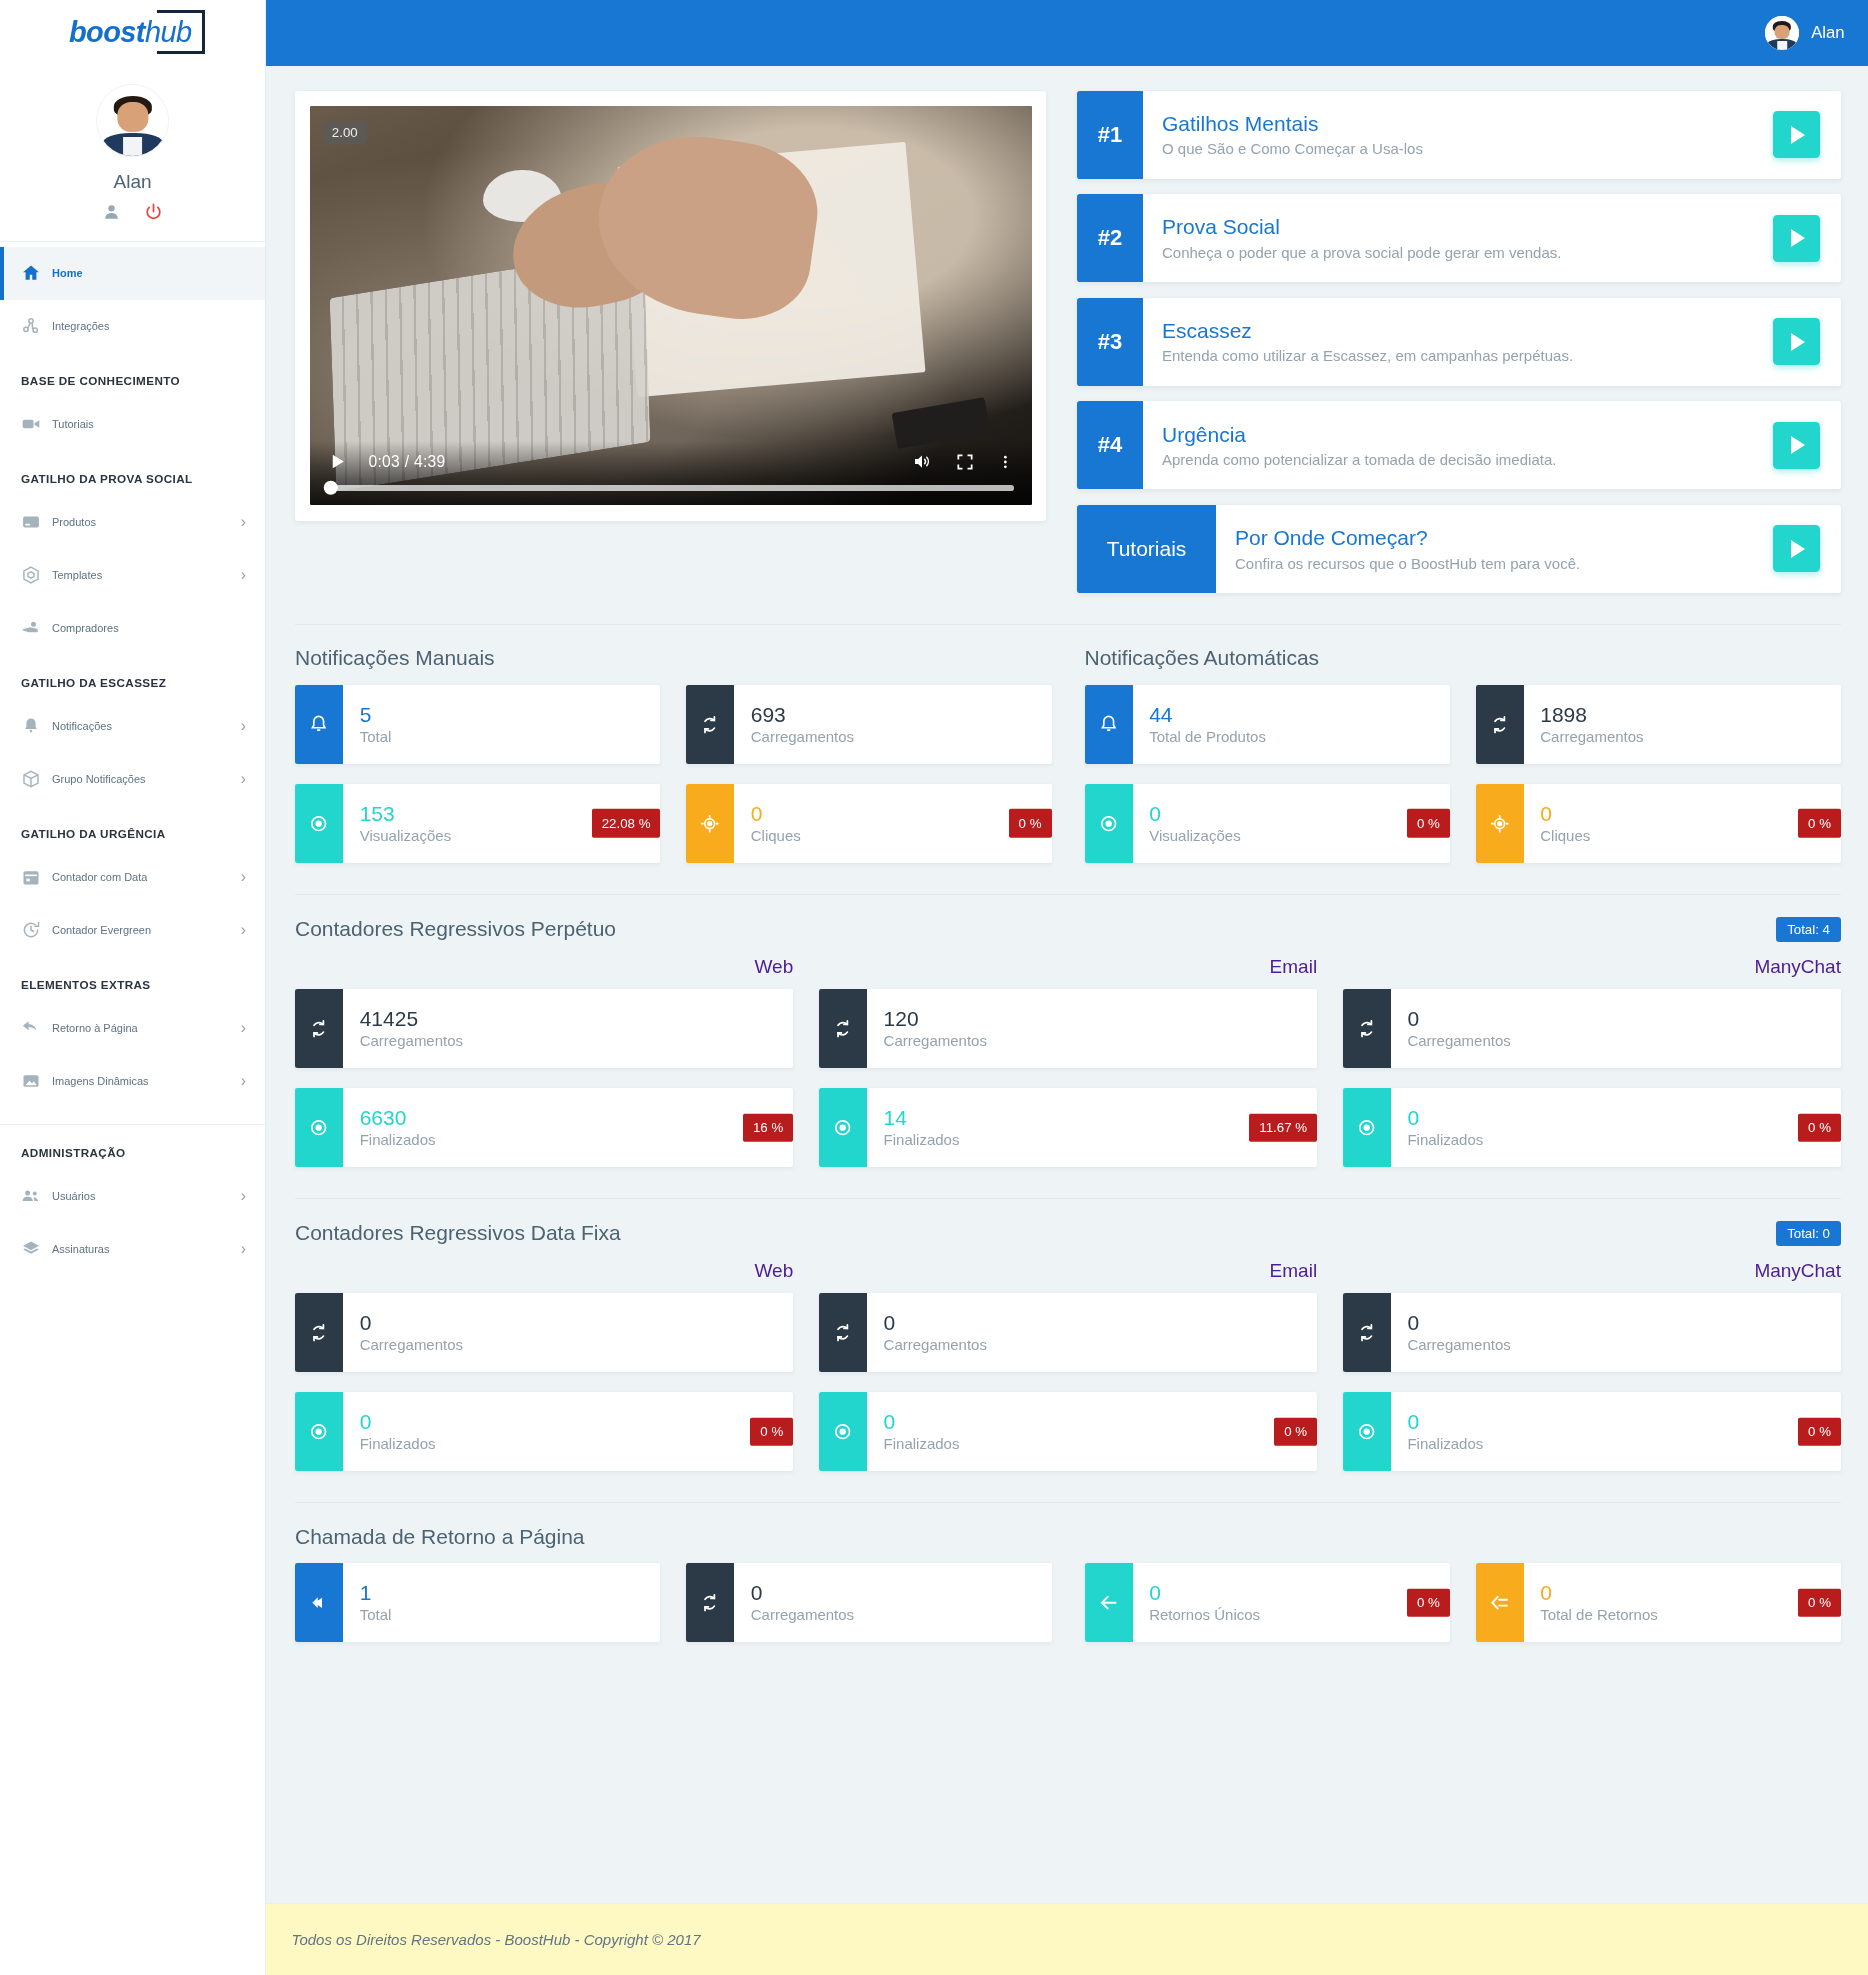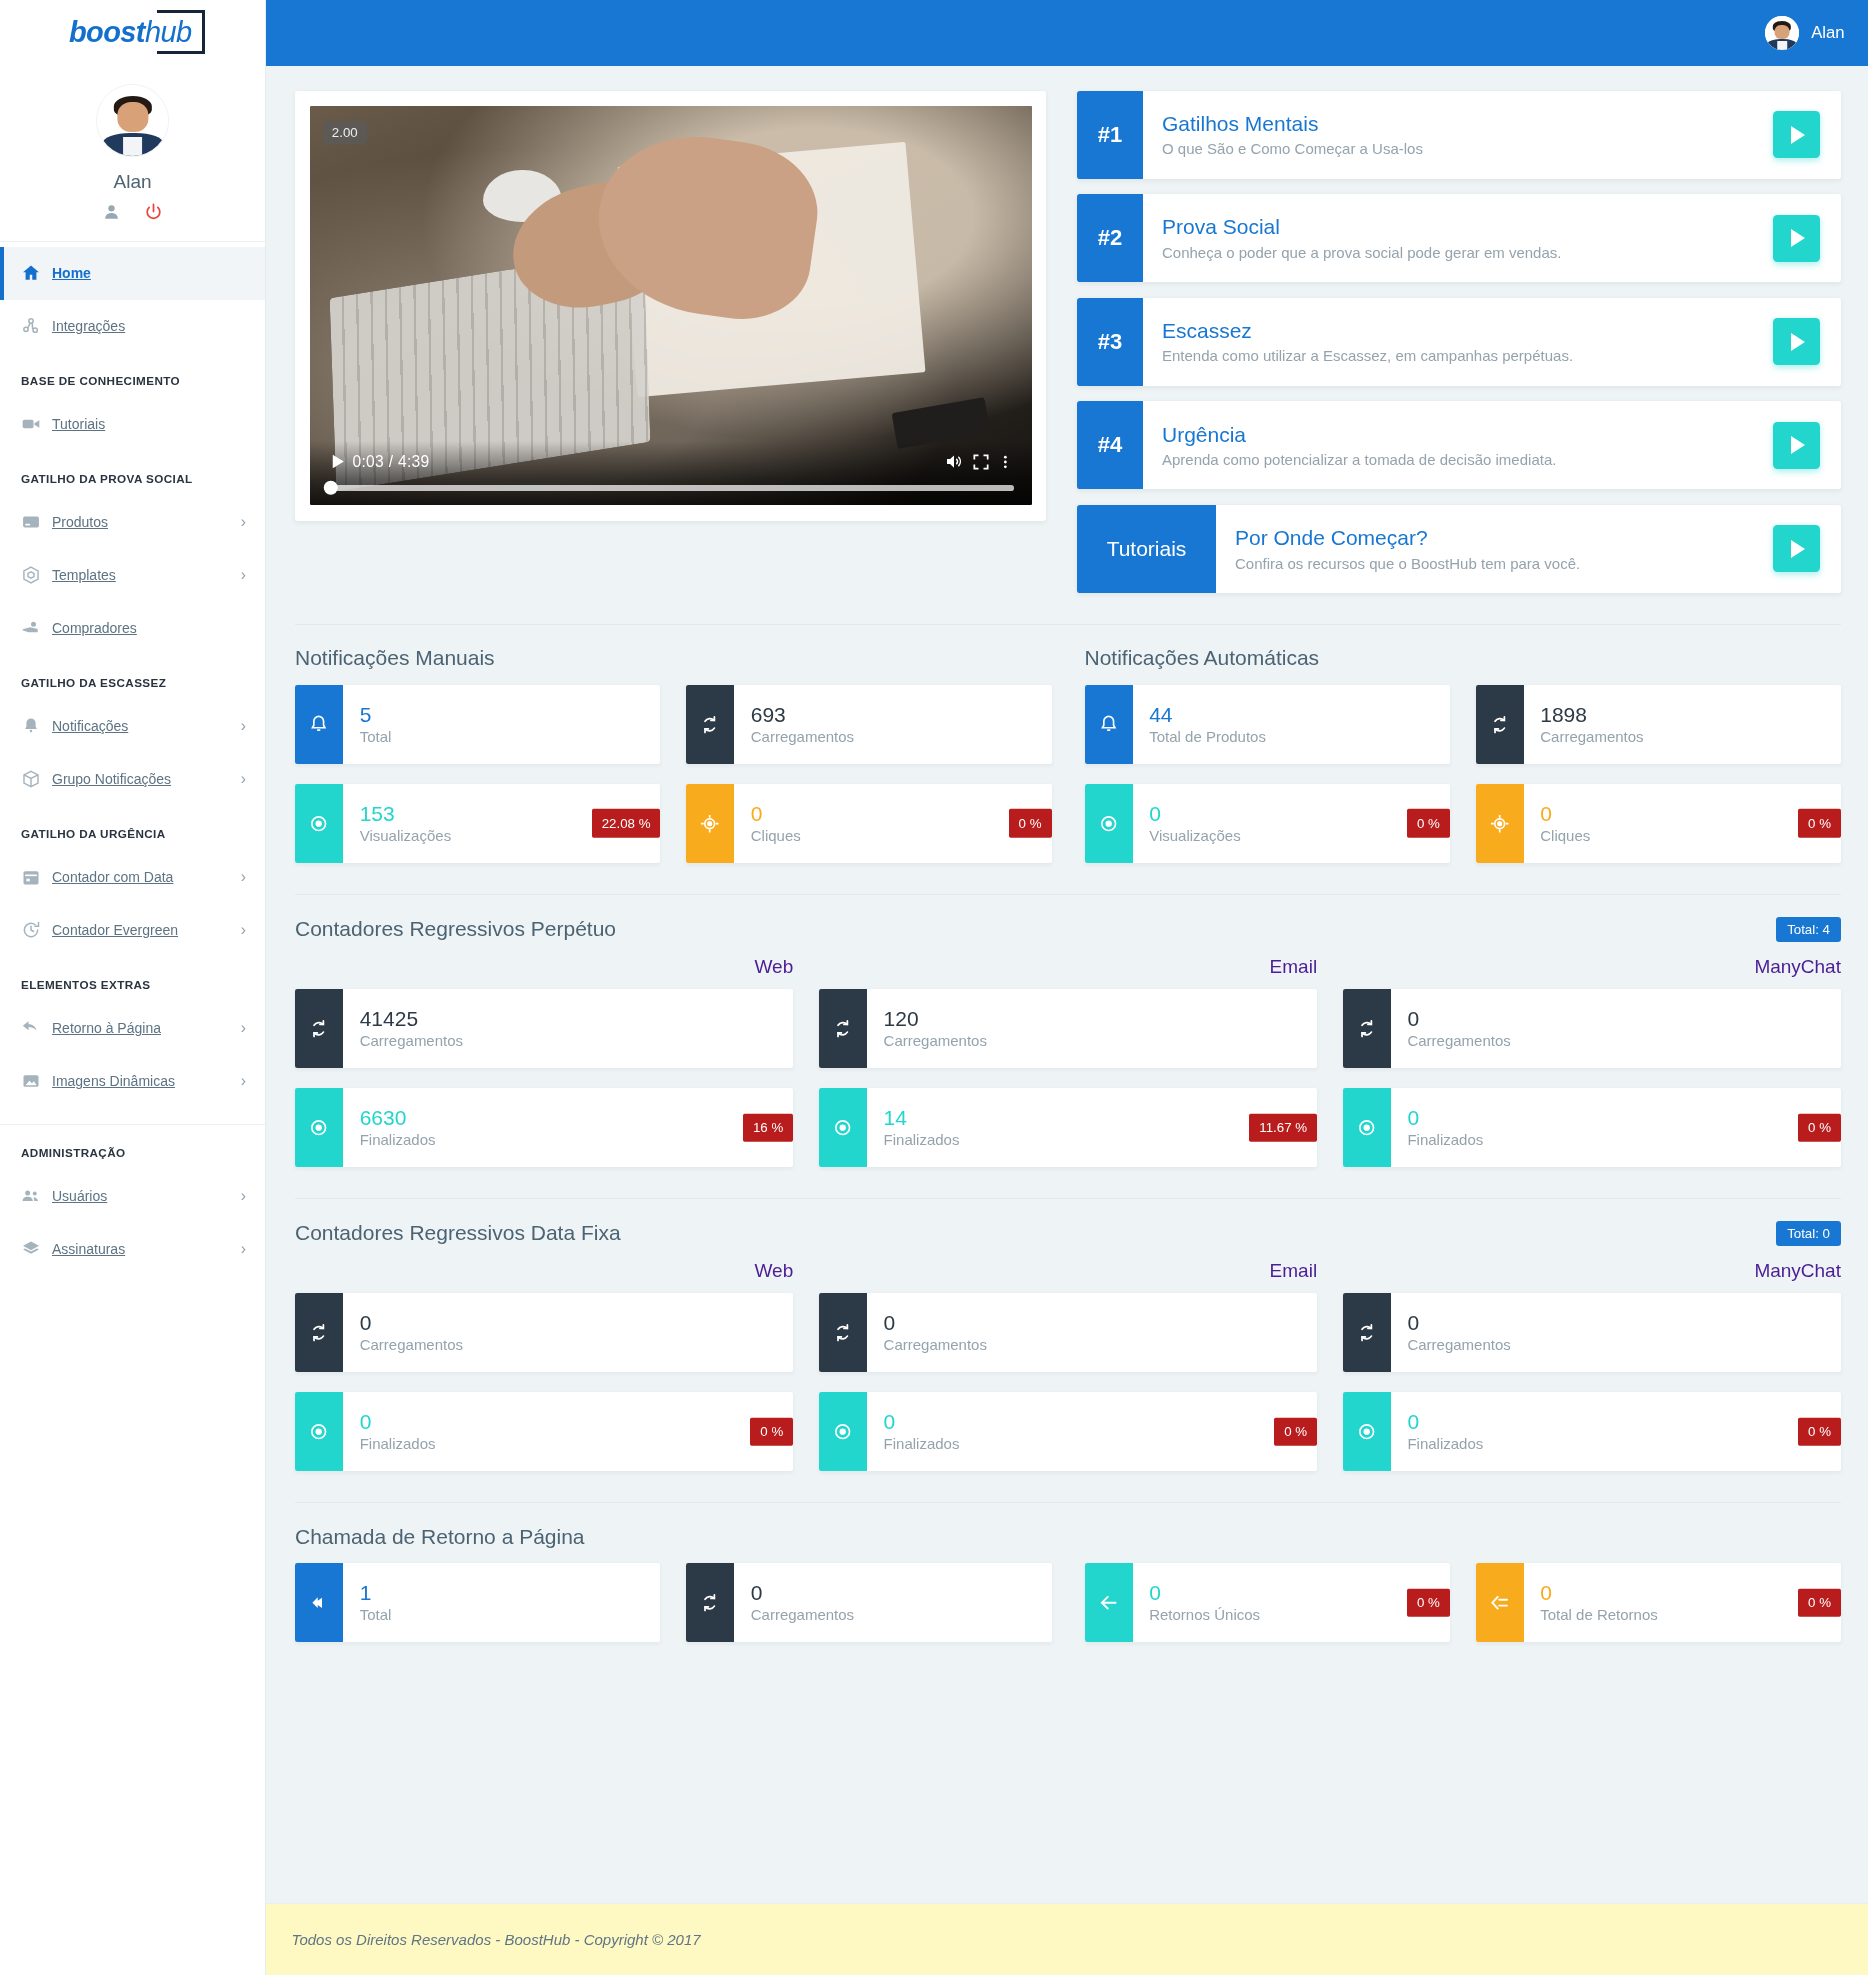--- a/index.html
+++ b/index.html
@@ -47,21 +47,21 @@
   .nav { padding-top: 4.4px; }
   .nav-section {
     font-size: 11.7px; font-weight: 700; color: #2a3440;
     letter-spacing: 0.4px; padding: 21px 0 11px 21px;
   }
   .nav-item {
     display: flex; align-items: center; height: 53px;
     padding: 0 19px 0 21px; cursor: pointer; position: relative;
   }
   .nav-item .ni-icon { width: 31px; flex: 0 0 31px; display:flex; align-items:center; }
-  .nav-item .ni-label { font-size: 14px; color: #5d7383; flex: 1; text-decoration: underline; }
+  .nav-item .ni-label { font-size: 11px; color: #5d7383; flex: 1; }
   .nav-item .ni-chev { font-size: 15.6px; color: #90a2ae; font-weight: 300; }
   .nav-item.active { background: #f2f5f7; }
   .nav-item.active::before { content:""; position:absolute; left:0; top:0; bottom:0; width:4.4px; background:#1470cc; }
   .nav-item.active .ni-label { color: #1470cc; font-weight: 700; }
   .nav-divider { height: 0.6px; background: #eceff2; margin: 16.7px 0 0; }
 
   
   .main { flex: 1; display: flex; flex-direction: column; min-width: 0; background: #eef3f5; }
   .topbar {
     height: 66px; background: #1877d2;
@@ -101,21 +101,21 @@
   .vf-mouse { position:absolute; left:24%; top:16%; width:11%; height:13%; background:#e8e6e2; border-radius:50%/60% 60% 42% 42%; }
   .vf-hand { position:absolute; left:40%; top:8%; width:30%; height:44%; background:#caa184; border-radius:48% 38% 34% 52%; transform:rotate(8deg); }
   .vf-hand2 { position:absolute; left:28%; top:20%; width:22%; height:30%; background:#c39a7c; border-radius:52% 40% 42% 48%; transform:rotate(-12deg); }
   .vf-phone { position:absolute; right:6%; bottom:16%; width:13%; height:9%; background:#201e1c; border-radius:3.3px; transform:rotate(-10deg); }
   .speed-badge {
     position:absolute; left:13.3px; top:14.5px; background: rgba(90,90,90,.72);
     color:#eceff1; font-size: 13.3px; padding: 4.4px 9px; border-radius: 4.4px;
   }
   .vctl { position:absolute; left:0; right:0; bottom:0; padding: 0 18px 14.5px;
     background: linear-gradient(180deg, rgba(0,0,0,0) 0%, rgba(0,0,0,.55) 60%, rgba(0,0,0,.8) 100%); }
-  .vctl-row { display:flex; align-items:center; gap: 6px; height: 42px; }
+  .vctl-row { display:flex; align-items:center; gap: 22px; height: 42px; }
   .vctl-time { color:#fff; font-size: 15.6px; letter-spacing:0.3px; }
   .vctl-spacer { flex: 1; }
   .vctl-icon { display:flex; align-items:center; justify-content:center; cursor:pointer; }
   .vbar { height: 5.6px; background: rgba(255,255,255,.72); border-radius: 2.8px; position:relative; margin-top: 2.2px; }
   .vbar-knob { position:absolute; left: 3.3px; top:50%; transform:translate(-50%,-50%); width:14.5px; height:14.5px; background:#fff; border-radius:50%; }
 
   .train-col { flex:1; display:flex; flex-direction:column; gap: 15.6px; }
   .train-card {
     display:flex; align-items:stretch; background:#fff; border-radius: 2.8px;
     box-shadow: 0 1.1px 5.6px rgba(26,55,77,.07); min-height: 88px; overflow:hidden;

